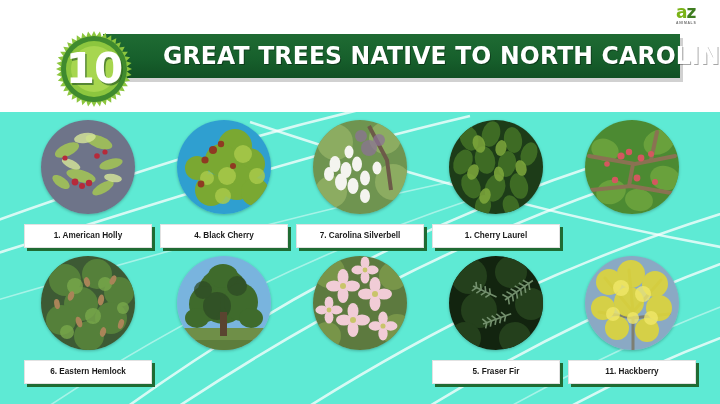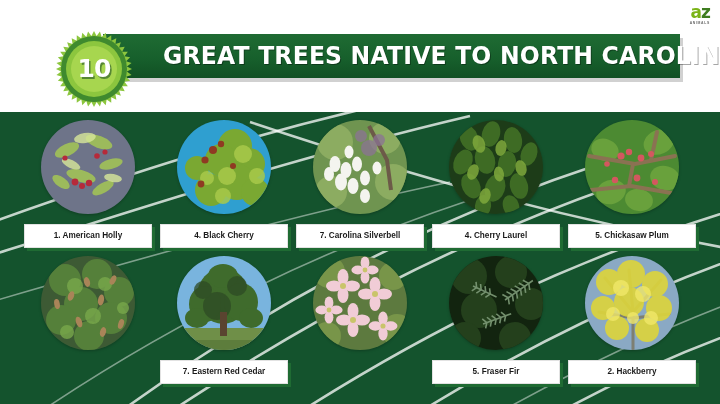--- a/index.html
+++ b/index.html
@@ -19,21 +19,21 @@
     background: #ffffff;
   }
 
   
   .brand-logo {
     position: absolute;
     top: 4px;
     right: 10px;
     width: 34px;
     height: 26px;
-    text-align: right;
+    text-align: left;
     line-height: 1;
   }
   .brand-logo .logo-mark {
     font-size: 17px;
     font-weight: 700;
     letter-spacing: -1px;
     font-family: "DejaVu Sans", sans-serif;
   }
   .brand-logo .logo-a { color: #7ab317; }
   .brand-logo .logo-z { color: #3f7d20; }
@@ -90,35 +90,35 @@
   .badge svg { display: block; }
   .badge-num {
     position: absolute;
     left: 0;
     top: 0;
     width: 78px;
     height: 78px;
     line-height: 78px;
     text-align: center;
     color: #ffffff;
-    font-size: 25px;
+    font-size: 42px;
     font-weight: 700;
     font-family: "DejaVu Sans", sans-serif;
     letter-spacing: -1px;
     text-shadow: 1.5px 1.5px 0 rgba(20,70,30,0.55);
   }
 
   
   .panel {
     position: absolute;
     left: 0;
     top: 112px;
     width: 720px;
     height: 292px;
-    background: #14532d;
+    background: #5eead4;
     overflow: hidden;
   }
   .panel-lines {
     position: absolute;
     inset: 0;
     width: 720px;
     height: 292px;
   }
 
   
@@ -354,21 +354,21 @@
                 <ellipse cx="30" cy="24" rx="6" ry="9" transform="rotate(-20 30 24)"></ellipse>
                 <ellipse cx="52" cy="28" rx="5.5" ry="8" transform="rotate(12 52 28)"></ellipse>
                 <ellipse cx="72" cy="48" rx="5.5" ry="8" transform="rotate(-15 72 48)"></ellipse>
                 <ellipse cx="24" cy="52" rx="5.5" ry="8" transform="rotate(22 24 52)"></ellipse>
                 <ellipse cx="50" cy="54" rx="5" ry="7.5" transform="rotate(-8 50 54)"></ellipse>
                 <ellipse cx="36" cy="76" rx="5.5" ry="8" transform="rotate(16 36 76)"></ellipse>
               </g>
             </svg>
           </div>
           <div class="label-card">
-            <span class="label-text">4. Cherry Laurel</span>
+            <span class="label-text">1. Cherry Laurel</span>
           </div>
         </div>
 
         <div class="cell">
           <div class="thumb">
             <svg viewBox="0 0 94 94">
               <rect width="94" height="94" fill="#4c8a32"></rect>
               <g fill="#69a13c">
                 <ellipse cx="74" cy="22" rx="16" ry="12" transform="rotate(-25 74 22)"></ellipse>
                 <ellipse cx="80" cy="58" rx="15" ry="12" transform="rotate(15 80 58)"></ellipse>
@@ -387,23 +387,20 @@
                 <circle cx="44" cy="32" r="3.2"></circle>
                 <circle cx="56" cy="38" r="3.4"></circle>
                 <circle cx="66" cy="34" r="3"></circle>
                 <circle cx="30" cy="60" r="3.2"></circle>
                 <circle cx="52" cy="58" r="3.4"></circle>
                 <circle cx="70" cy="62" r="3"></circle>
                 <circle cx="22" cy="44" r="2.8"></circle>
               </g>
             </svg>
           </div>
-          <div class="label-card">
-            <span class="label-text">5. Chickasaw Plum</span>
-          </div>
         </div>
 
       </div>
 
       <div class="row row-2">
 
         <div class="cell">
           <div class="thumb">
             <svg viewBox="0 0 94 94">
               <rect width="94" height="94" fill="#3d5a34"></rect>
@@ -427,20 +424,23 @@
                 <ellipse cx="30" cy="40" rx="3" ry="5" transform="rotate(20 30 40)"></ellipse>
                 <ellipse cx="46" cy="26" rx="3" ry="5" transform="rotate(-15 46 26)"></ellipse>
                 <ellipse cx="60" cy="44" rx="3" ry="5.5" transform="rotate(10 60 44)"></ellipse>
                 <ellipse cx="72" cy="24" rx="2.8" ry="5" transform="rotate(25 72 24)"></ellipse>
                 <ellipse cx="38" cy="66" rx="3" ry="5.5" transform="rotate(-20 38 66)"></ellipse>
                 <ellipse cx="62" cy="76" rx="3" ry="5" transform="rotate(15 62 76)"></ellipse>
                 <ellipse cx="16" cy="48" rx="2.8" ry="5" transform="rotate(-10 16 48)"></ellipse>
                 <ellipse cx="80" cy="68" rx="2.8" ry="5" transform="rotate(18 80 68)"></ellipse>
               </g>
             </svg>
+          </div>
+          <div class="label-card">
+            <span class="label-text">6. Eastern Hemlock</span>
           </div>
         </div>
 
         <div class="cell">
           <div class="thumb">
             <svg viewBox="0 0 94 94">
               <rect width="94" height="94" fill="#79b4de"></rect>
               <rect y="72" width="94" height="22" fill="#6f8f48"></rect>
               <rect y="84" width="94" height="10" fill="#5d7d3c"></rect>
               <g fill="#3f6b2c">
@@ -452,23 +452,20 @@
                 <ellipse cx="74" cy="62" rx="12" ry="10"></ellipse>
               </g>
               <g fill="#2e4a24" opacity="0.75">
                 <ellipse cx="40" cy="50" rx="14" ry="14"></ellipse>
                 <ellipse cx="60" cy="30" rx="10" ry="10"></ellipse>
                 <ellipse cx="26" cy="34" rx="9" ry="9"></ellipse>
               </g>
               <rect x="43" y="56" width="7" height="24" fill="#5a4430"></rect>
             </svg>
           </div>
-          <div class="label-card">
-            <span class="label-text">7. Eastern Red Cedar</span>
-          </div>
         </div>
 
         <div class="cell">
           <div class="thumb">
             <svg viewBox="0 0 94 94">
               <rect width="94" height="94" fill="#5d7a3f"></rect>
               <g fill="#7d9a4c" opacity="0.85">
                 <circle cx="16" cy="16" r="16"></circle>
                 <circle cx="80" cy="20" r="14"></circle>
                 <circle cx="84" cy="74" r="16"></circle>
@@ -583,20 +580,20 @@
               <g fill="#f0e86a" opacity="0.8">
                 <circle cx="36" cy="32" r="8"></circle>
                 <circle cx="58" cy="38" r="8"></circle>
                 <circle cx="28" cy="58" r="7"></circle>
                 <circle cx="66" cy="62" r="7"></circle>
                 <circle cx="48" cy="62" r="6"></circle>
               </g>
             </svg>
           </div>
           <div class="label-card">
-            <span class="label-text">2. Hackberry</span>
+            <span class="label-text">11. Hackberry</span>
           </div>
         </div>
 
       </div>
     </div>
   </div>
 </div>
 
 </body></html>

